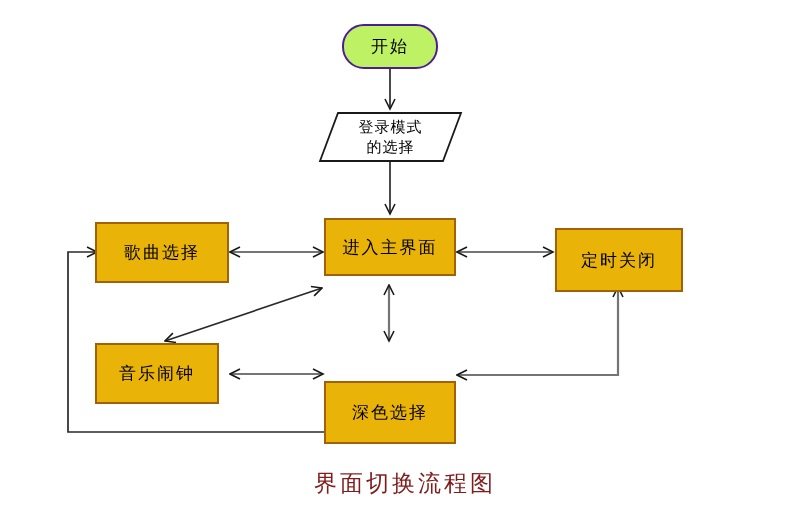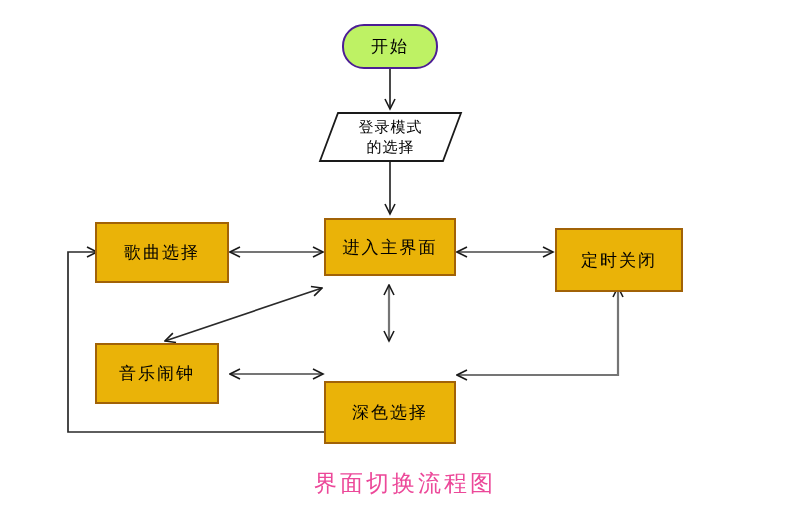--- a/index.html
+++ b/index.html
@@ -72,21 +72,21 @@
     align-items: center;
   }
   .caption {
     position: absolute;
     left: 277px;
     top: 468px;
     width: 256px;
     text-align: center;
     font-size: 23px;
     letter-spacing: 3px;
-    color: #ec4899;
+    color: #7f1d1d;
   }
 </style>
 </head>
 <body>
 
 <div class="canvas">
 
   <svg class="connectors" viewBox="0 0 805 532" xmlns="http://www.w3.org/2000/svg">
     <defs>
       <marker id="ah" viewBox="0 0 14 14" refX="12.5" refY="7" markerWidth="14" markerHeight="14" markerUnits="userSpaceOnUse" orient="auto-start-reverse">

